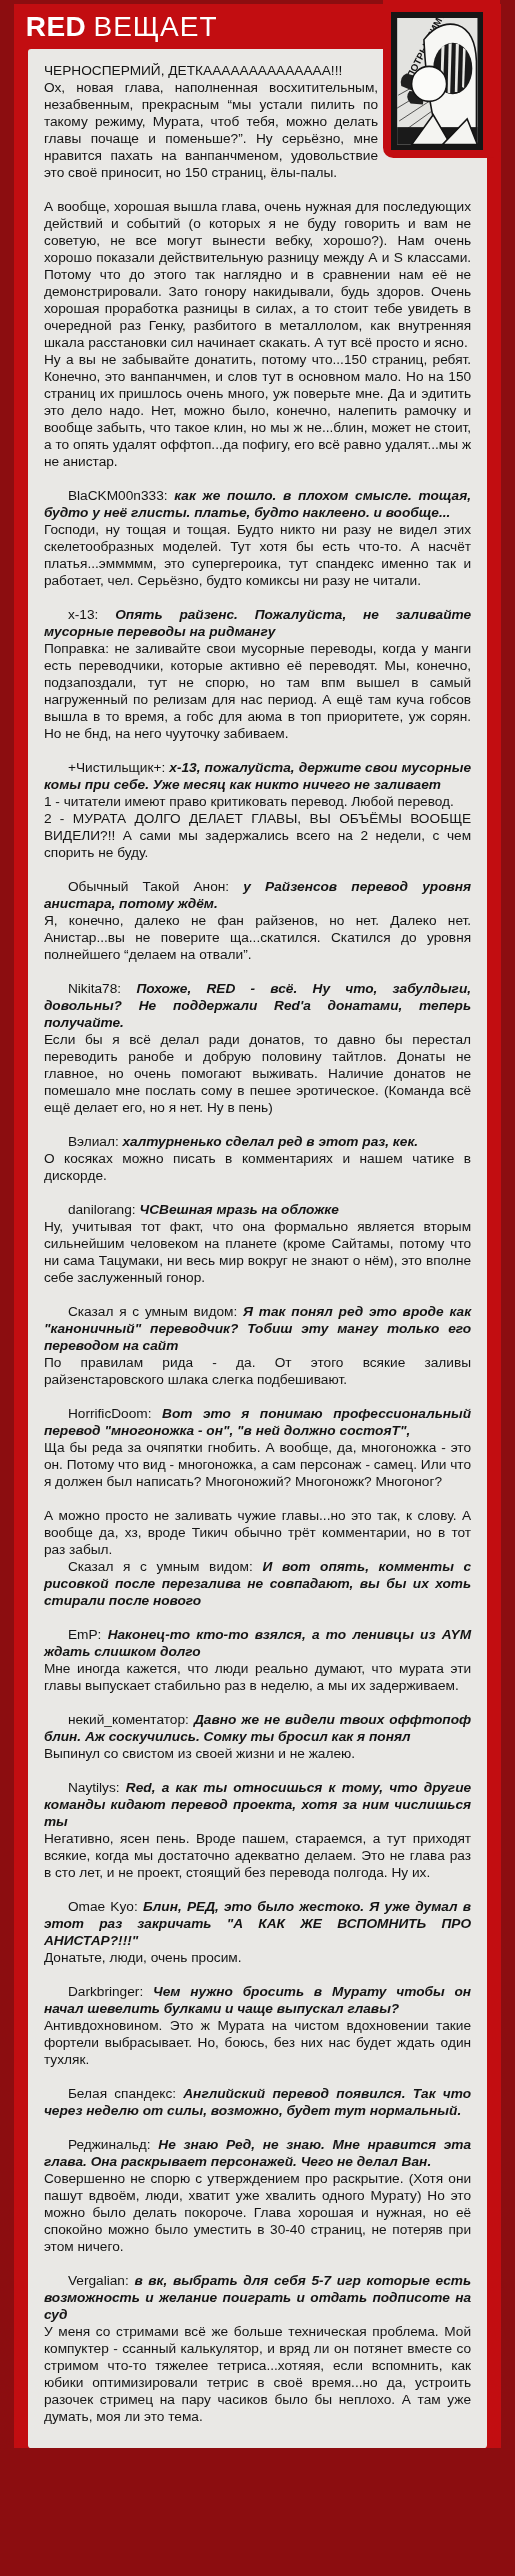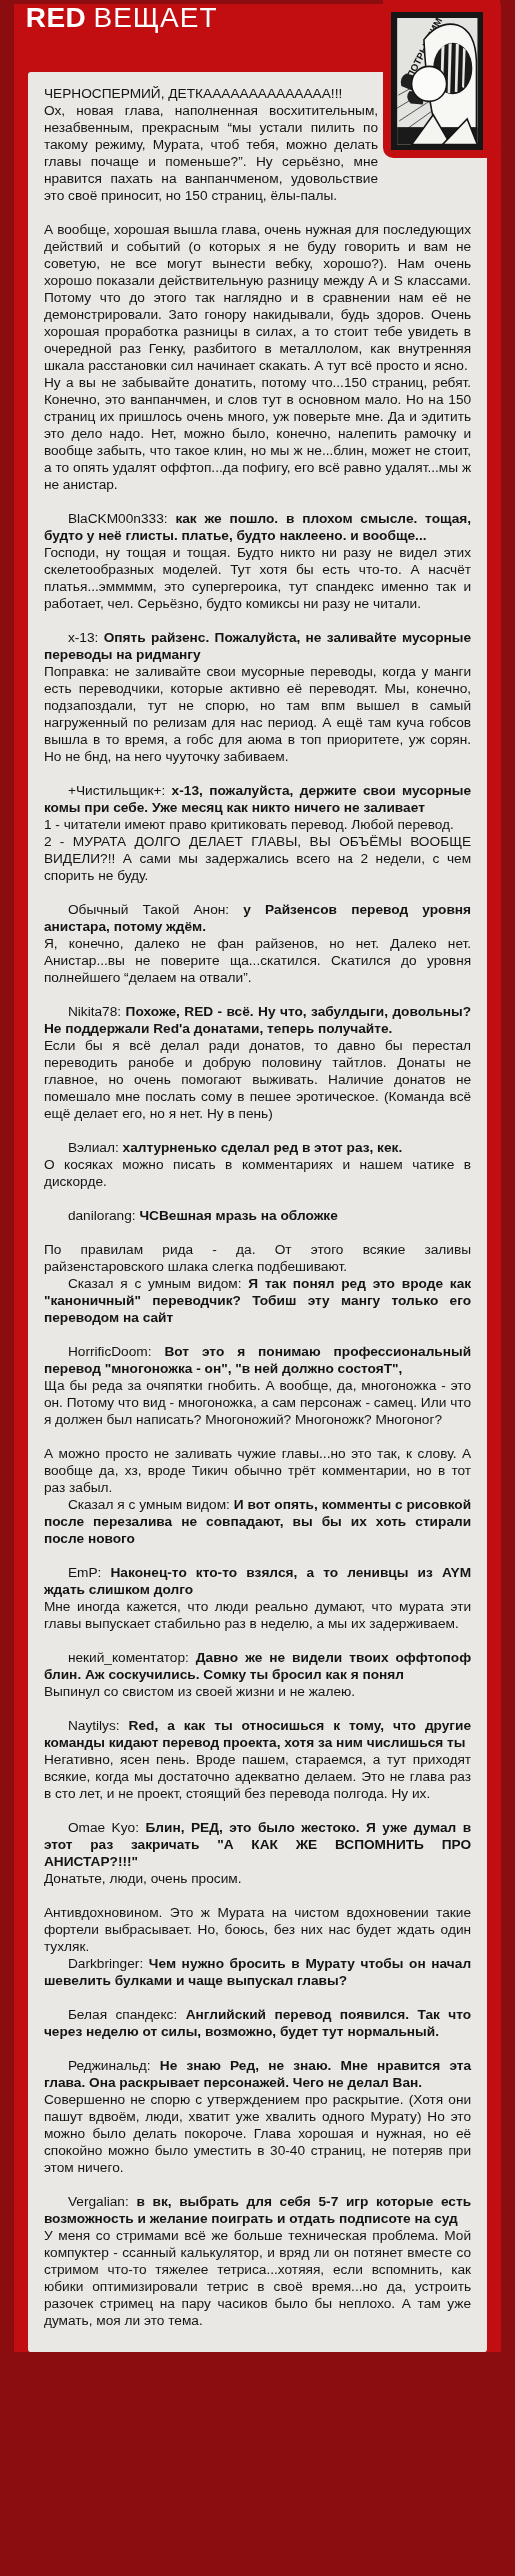--- a/index.html
+++ b/index.html
@@ -4,21 +4,21 @@
 <style>
   html,body{margin:0;padding:0;}
   body{
     width:515px;
     background:#8c0d10;
     font-family:"Liberation Sans",sans-serif;
     position:relative;
   }
   .frame{margin:4.1px 14.4px 7.2px;background:#c20d11;position:relative;}
   
-  .hdr{height:68px;display:flex;padding-left:11.3px;}
+  .hdr{height:45px;display:flex;align-items:center;padding-left:11.3px;}
   .title{font-size:28px;color:#ffffff;line-height:1;}
   .title b{font-weight:800;letter-spacing:0.5px;}
   .title span.rest{font-weight:400;margin-left:7.2px;letter-spacing:1px;}
   
   .panel-tab{
     position:absolute;left:369px;top:-4.1px;width:117px;height:158px;
     background:#c20d11;border-radius:0 0 10.3px 10.3px;z-index:2;
   }
   .panel-frame{
     position:absolute;left:377px;top:8.2px;width:92px;height:138px;
@@ -30,21 +30,21 @@
     position:relative;z-index:1;
     margin:0 14px;background:#e9e8e5;border-radius:3.1px;
     padding:13.4px 15.5px 23px;color:#141414;
     font-size:13.7px;line-height:17px;text-align:justify;
   }
   .panel-spacer{float:right;width:93px;height:89px;}
   .para{margin:0;}
   .gap{margin-top:17px;}
   .indent{text-indent:24px;}
   .comment{margin-top:17px;}
-  .quote{font-weight:bold;}
+  .quote{font-weight:bold;font-style:italic;}
 </style>
 </head>
 <body>
 
 <div class="frame">
 
   <div class="hdr">
     <div class="title">
       <b>RED</b><span class="rest">ВЕЩАЕТ</span>
     </div>
@@ -107,24 +107,25 @@
         <div class="comment">
           <p class="para indent"><span>Nikita78: </span><span class="quote">Похоже, RED - всё. Ну что, забулдыги, довольны? Не поддержали Red'а донатами, теперь получайте.</span></p>
           <p class="para">Если бы я всё делал ради донатов, то давно бы перестал переводить ранобе и добрую половину тайтлов. Донаты не главное, но очень помогают выживать. Наличие донатов не помешало мне послать сому в пешее эротическое. (Команда всё ещё делает его, но я нет. Ну в пень)</p>
         </div>
         <div class="comment">
           <p class="para indent"><span>Вэлиал: </span><span class="quote">халтурненько сделал ред в этот раз, кек.</span></p>
           <p class="para">О косяках можно писать в комментариях и нашем чатике в дискорде.</p>
         </div>
         <div class="comment">
           <p class="para indent"><span>danilorang: </span><span class="quote">ЧСВешная мразь на обложке</span></p>
+          <p class="para">Ну, учитывая тот факт, что она формально является вторым сильнейшим человеком на планете (кроме Сайтамы, потому что ни сама Тацумаки, ни весь мир вокруг не знают о нём), это вполне себе заслуженный гонор.</p>
         </div>
         <div class="comment">
+          <p class="para indent"><span>Сказал я с умным видом: </span><span class="quote">Я так понял ред это вроде как "каноничный" переводчик? Тобиш эту мангу только его переводом на сайт</span></p>
           <p class="para">По правилам рида - да. От этого всякие заливы райзенстаровского шлака слегка подбешивают.</p>
-          <p class="para indent"><span>Сказал я с умным видом: </span><span class="quote">Я так понял ред это вроде как "каноничный" переводчик? Тобиш эту мангу только его переводом на сайт</span></p>
         </div>
         <div class="comment">
           <p class="para indent"><span>HorrificDoom: </span><span class="quote">Вот это я понимаю профессиональный перевод "многоножка - он", "в ней должно состояТ",</span></p>
           <p class="para">Ща бы реда за очяпятки гнобить. А вообще, да, многоножка - это он. Потому что вид - многоножка, а сам персонаж - самец. Или что я должен был написать? Многоножий? Многоножк? Многоног?</p>
         </div>
         <div class="comment">
           <p class="para">А можно просто не заливать чужие главы...но это так, к слову. А вообще да, хз, вроде Тикич обычно трёт комментарии, но в тот раз забыл.</p>
           <p class="para indent"><span>Сказал я с умным видом: </span><span class="quote">И вот опять, комменты с рисовкой после перезалива не совпадают, вы бы их хоть стирали после нового</span></p>
         </div>
         <div class="comment">
@@ -137,22 +138,22 @@
         </div>
         <div class="comment">
           <p class="para indent"><span>Naytilys: </span><span class="quote">Red, а как ты относишься к тому, что другие команды кидают перевод проекта, хотя за ним числишься ты</span></p>
           <p class="para">Негативно, ясен пень. Вроде пашем, стараемся, а тут приходят всякие, когда мы достаточно адекватно делаем. Это не глава раз в сто лет, и не проект, стоящий без перевода полгода. Ну их.</p>
         </div>
         <div class="comment">
           <p class="para indent"><span>Omae Kyo: </span><span class="quote">Блин, РЕД, это было жестоко. Я уже думал в этот раз закричать "А КАК ЖЕ ВСПОМНИТЬ ПРО АНИСТАР?!!!"</span></p>
           <p class="para">Донатьте, люди, очень просим.</p>
         </div>
         <div class="comment">
+          <p class="para indent"><span>Darkbringer: </span><span class="quote">Чем нужно бросить в Мурату чтобы он начал шевелить булками и чаще выпускал главы?</span></p>
           <p class="para">Антивдохновином. Это ж Мурата на чистом вдохновении такие фортели выбрасывает. Но, боюсь, без них нас будет ждать один тухляк.</p>
-          <p class="para indent"><span>Darkbringer: </span><span class="quote">Чем нужно бросить в Мурату чтобы он начал шевелить булками и чаще выпускал главы?</span></p>
         </div>
         <div class="comment">
           <p class="para indent"><span>Белая спандекс: </span><span class="quote">Английский перевод появился. Так что через неделю от силы, возможно, будет тут нормальный.</span></p>
         </div>
         <div class="comment">
           <p class="para indent"><span>Реджинальд: </span><span class="quote">Не знаю Ред, не знаю. Мне нравится эта глава. Она раскрывает персонажей. Чего не делал Ван.</span></p>
           <p class="para">Совершенно не спорю с утверждением про раскрытие. (Хотя они пашут вдвоём, люди, хватит уже хвалить одного Мурату) Но это можно было делать покороче. Глава хорошая и нужная, но её спокойно можно было уместить в 30-40 страниц, не потеряв при этом ничего.</p>
         </div>
         <div class="comment">
           <p class="para indent"><span>Vergalian: </span><span class="quote">в вк, выбрать для себя 5-7 игр которые есть возможность и желание поиграть и отдать подписоте на суд</span></p>

